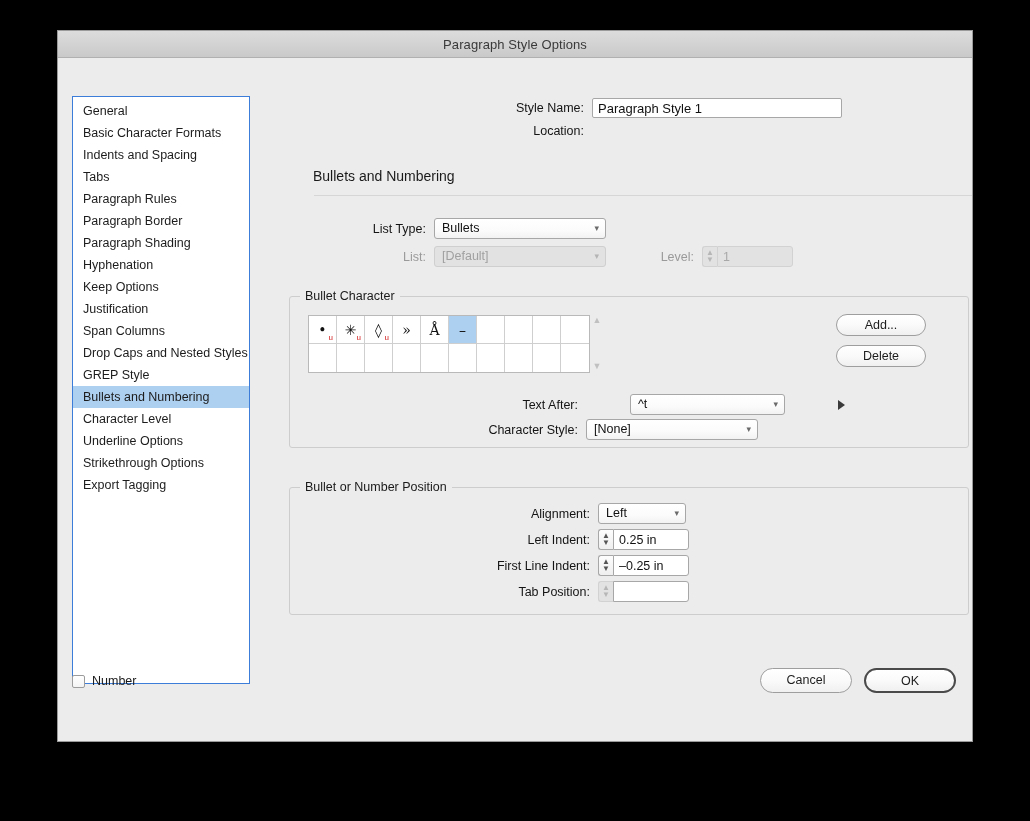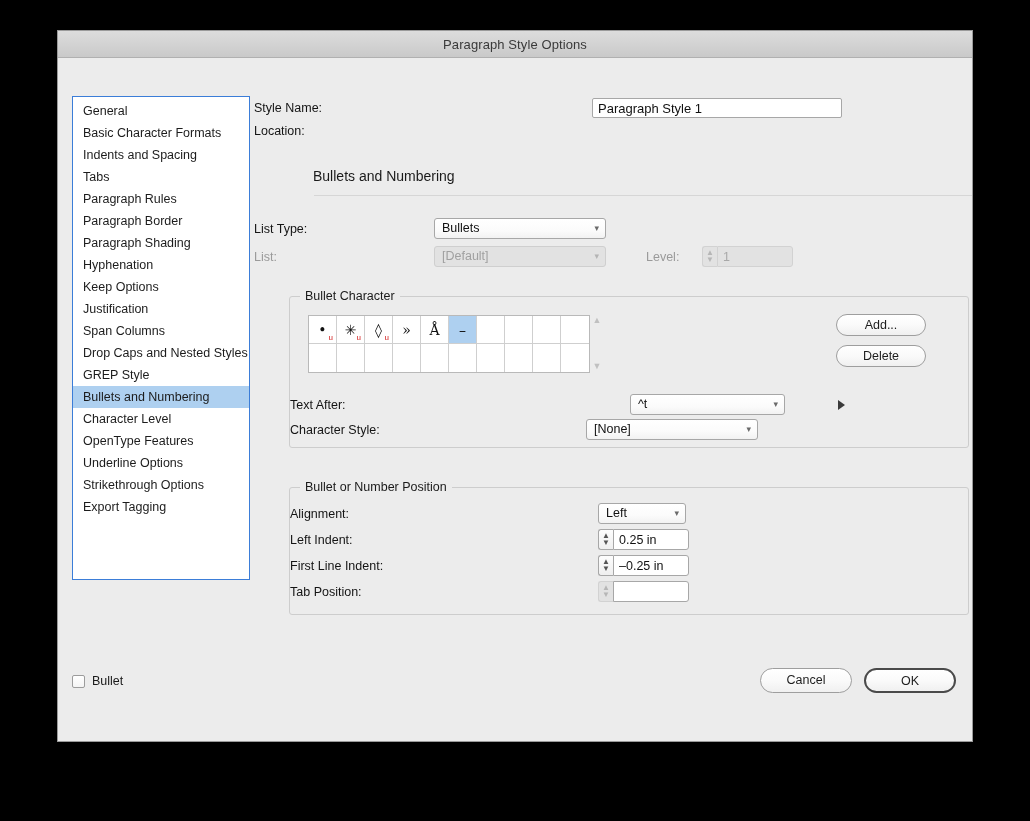--- a/index.html
+++ b/index.html
@@ -53,21 +53,21 @@
     height: 684px;
     background: #ececec;
   }
 
   
   #sidebar {
     position: absolute;
     left: 14px;
     top: 38px;
     width: 178px;
-    height: 484px;
+    height: 588px;
     background: #ffffff;
     border: 1px solid #3b7dd8;
     box-sizing: border-box;
     padding-top: 3px;
   }
   .side-item {
     height: 22px;
     line-height: 22px;
     padding-left: 10px;
     font-size: 12.5px;
@@ -92,21 +92,21 @@
     position: absolute;
     left: 0;
     top: 40px;
     width: 716px;
     display: flex;
     align-items: center;
   }
   .lbl {
     font-size: 12.5px;
     color: #141414;
-    text-align: left;
+    text-align: right;
     white-space: nowrap;
   }
   .lbl.dim { color: #9a9a9a; }
 
   .style-name-label { width: 330px; padding-right: 8px; }
   .text-input {
     width: 250px;
     height: 20px;
     border: 1px solid #a7a7a7;
     background: #fff;
@@ -461,21 +461,20 @@
           <div class="side-item"><span>Paragraph Border</span></div>
           <div class="side-item"><span>Paragraph Shading</span></div>
           <div class="side-item"><span>Hyphenation</span></div>
           <div class="side-item"><span>Keep Options</span></div>
           <div class="side-item"><span>Justification</span></div>
           <div class="side-item"><span>Span Columns</span></div>
           <div class="side-item"><span>Drop Caps and Nested Styles</span></div>
           <div class="side-item"><span>GREP Style</span></div>
           <div class="side-item selected"><span>Bullets and Numbering</span></div>
           <div class="side-item"><span>Character Level</span></div>
-          <div class="side-item"><span>OpenType Features</span></div>
           <div class="side-item"><span>Underline Options</span></div>
           <div class="side-item"><span>Strikethrough Options</span></div>
           <div class="side-item"><span>Export Tagging</span></div>
         </div>
 
       <div id="right-pane">
 
         <div class="row-style-name">
           <span class="lbl style-name-label">Style Name:</span>
           <input class="text-input" type="text" value="Paragraph Style 1" style="">
@@ -624,21 +623,21 @@
                 <div class="a">▼</div>
               </div>
               <input class="num-input" type="text" style="background: rgb(255, 255, 255); border-color: rgb(167, 167, 167);" value="">
             </div>
           </div>
         </div>
       </div>
 
       <div id="preview-wrap">
         <span class="checkbox"></span>
-        <span id="preview-label">Bullet</span>
+        <span id="preview-label">Number</span>
       </div>
 
       <div class="btn" id="btn-cancel">Cancel</div>
       <div class="btn" id="btn-ok">OK</div>
 
     </div>
   </div>
 </div>
 
 </body></html>

